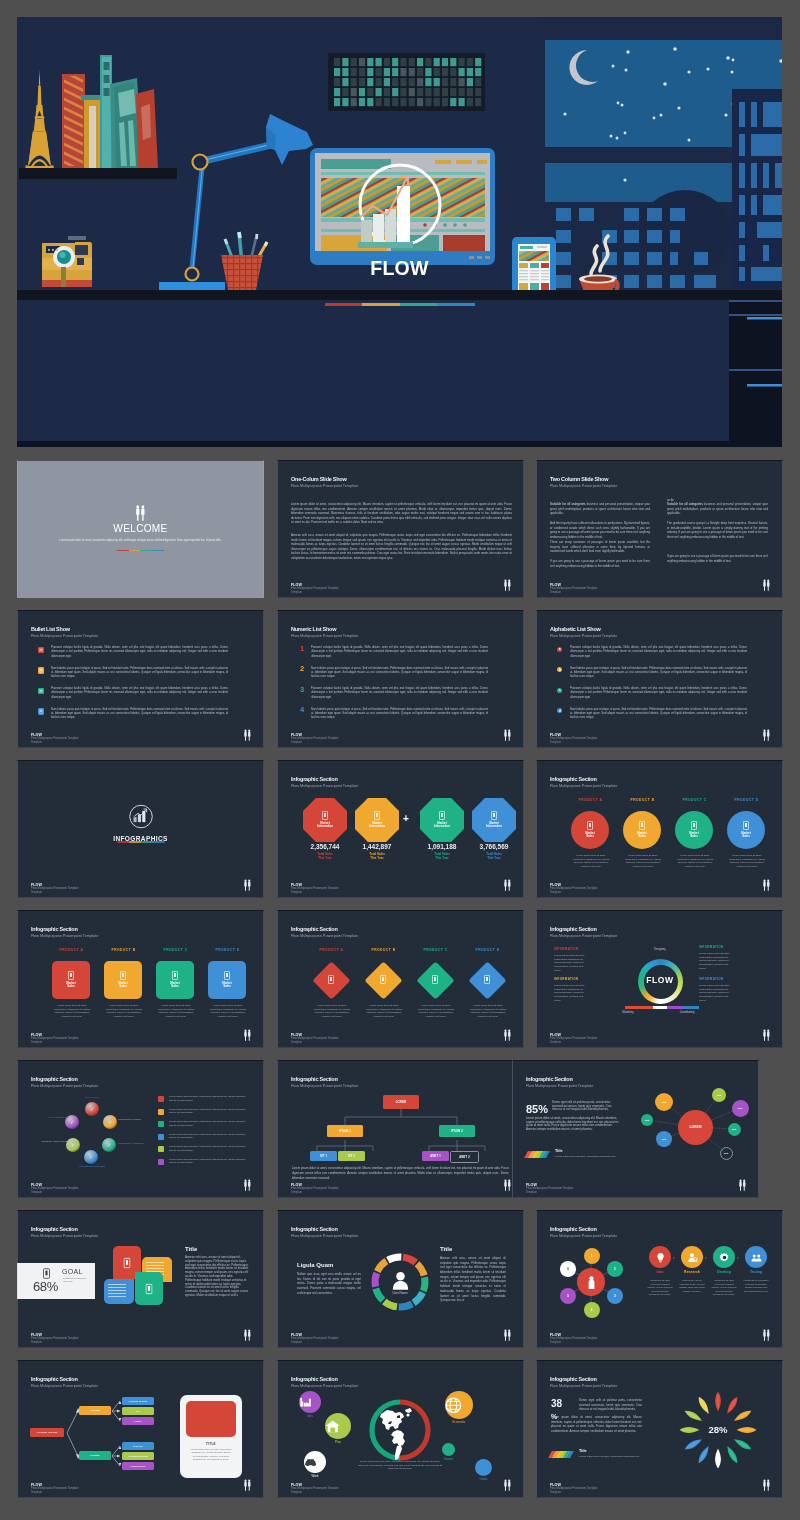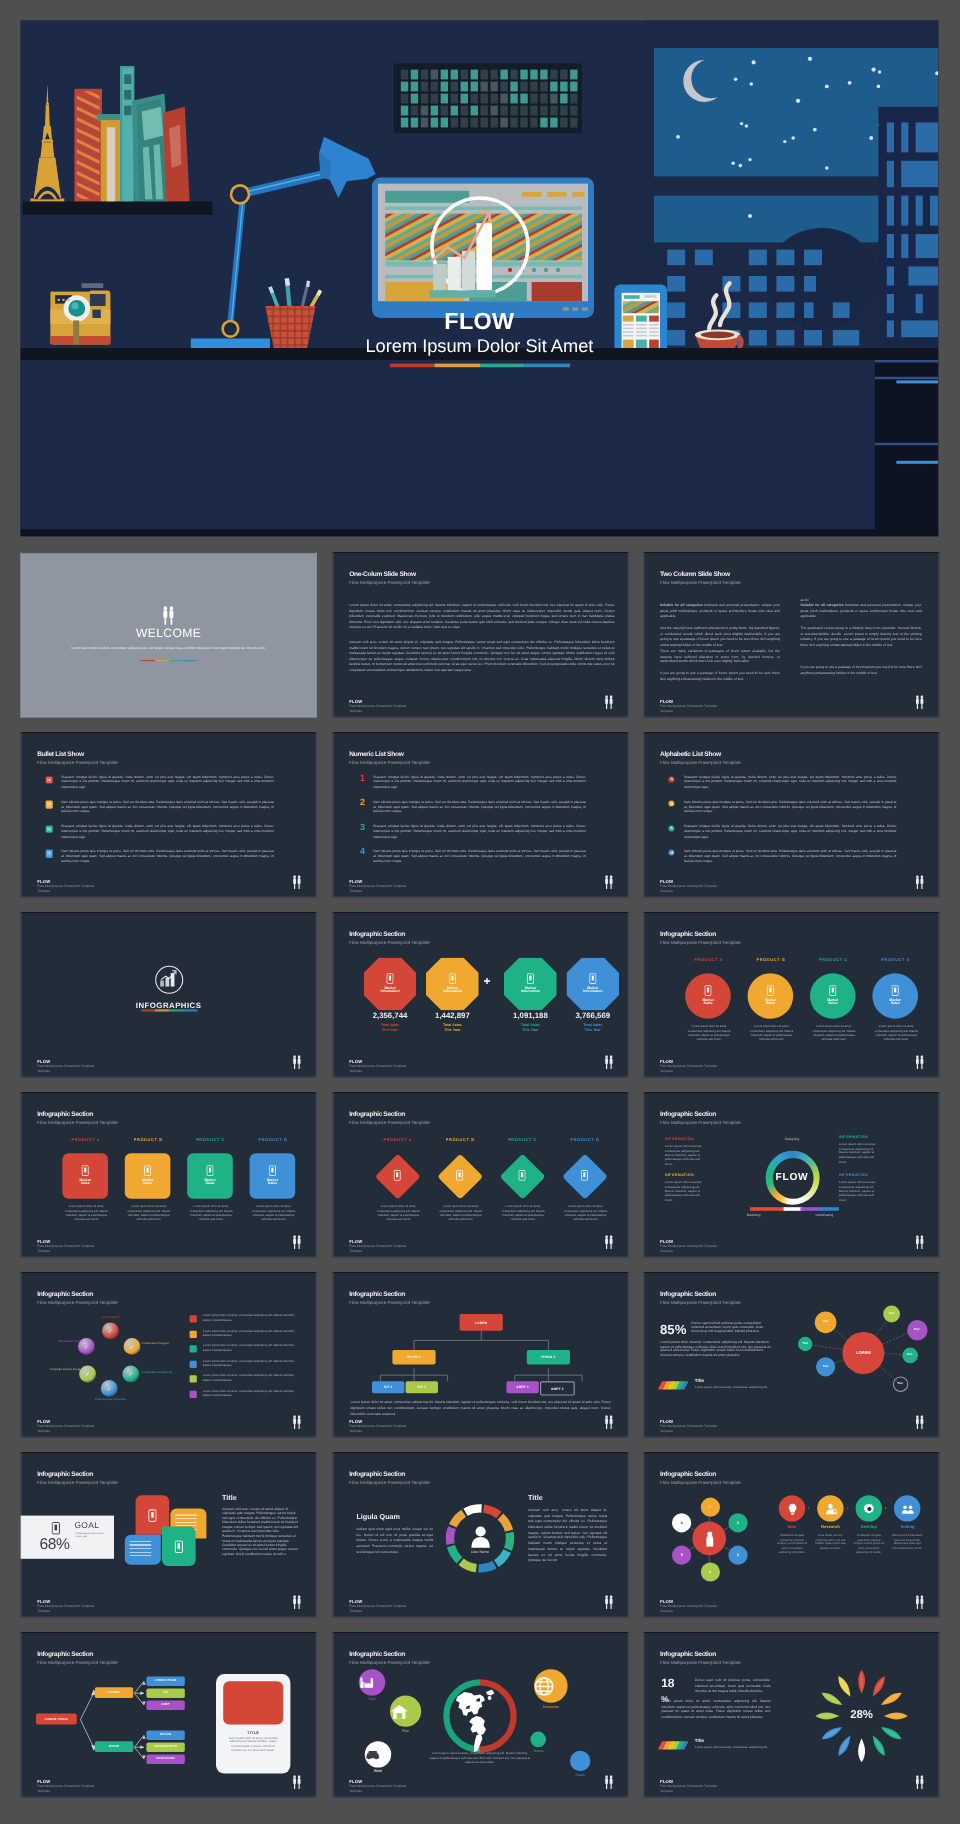--- a/index.html
+++ b/index.html
@@ -575,21 +575,20 @@
     <rect x="712" y="283" width="53" height="2" fill="#2f5388"></rect>
     <rect x="712" y="297" width="53" height="2" fill="#2f5388"></rect>
     <rect x="583" y="82" width="130" height="3" fill="#2d7cc4" opacity="0"></rect>
     <rect x="730" y="300" width="35" height="2.5" fill="#3f8fd8"></rect>
     <rect x="712" y="352" width="53" height="2" fill="#2f5388"></rect>
     <rect x="730" y="367" width="35" height="2.5" fill="#3f8fd8"></rect>
   </g>
   <rect x="0" y="424" width="765" height="6" fill="#0e1322"></rect>
 </svg>
 <div class="hero-title">FLOW</div>
-<div class="hero-sub">Lorem Ipsum Dolor Sit Amet</div>
 <div class="hero-bar">
         <i style="background:#c0392b"></i>
         <i style="background:#d8a13c"></i>
         <i style="background:#2aa98b"></i>
         <i style="background:#2e86c1"></i>
       </div>
 </div>
 <div class="slide welcome" style="left:17px;top:460px;">
       <div class="w-ico"><svg width="13" height="17" viewBox="0 0 18 25">
           <g transform="translate(0,0)">
@@ -1191,21 +1190,21 @@
         <g transform="translate(0,0)">
           <ellipse cx="5" cy="3" rx="2.1" ry="2.6" fill="#e8ecf2"></ellipse>
           <path d="M2.6 7.2 C2.6 5.9 3.5 5.2 5 5.2 C6.5 5.2 7.4 5.9 7.4 7.2 L7.4 14.5 L6 14.5 L6 23 L4 23 L4 14.5 L2.6 14.5 Z" fill="#e8ecf2"></path>
         </g>
         <g transform="translate(7.5,0)">
           <ellipse cx="5" cy="3" rx="2.1" ry="2.6" fill="#e8ecf2"></ellipse>
           <path d="M2.6 7.2 C2.6 5.9 3.5 5.2 5 5.2 C6.5 5.2 7.4 5.9 7.4 7.2 L7.4 14.5 L6 14.5 L6 23 L4 23 L4 14.5 L2.6 14.5 Z" fill="#e8ecf2"></path>
         </g>
       </svg>
     </div>
-<div class="slide " style="left:536px;top:1060px;">
+<div class="slide " style="left:512px;top:1060px;">
       <div class="s-title">Infographic Section</div>
       <div class="s-sub">Flow Multipurpose Powerpoint Template</div>
       <div class="big-pct" style="left:14px;top:44px">85%</div>
       <div class="body-txt" style="left:40px;top:41px;width:67px;line-height:3.5px;text-align:left">Donec eget velit sit pulvinar porta, consectetur euismod accumsan, lorem quis venenatis. Cras rhoncus at nisl magna habit, blandit pharetra.</div>
       <div class="body-txt" style="left:14px;top:57px;width:93px;line-height:3.6px;text-align:left">Lorem ipsum dolor sit amet, consectetur adipiscing elit. Mauris interdum, sapien ut pellentesque vehicula, dolor lorem tincidunt est, nec placerat mi quam id amet nulla. Fusce dignissim ornare tellus non condimentum. Aenean semper vestibulum mauris sit amet pharetra.</div>
       <div class="rbar" style="left:14px;top:91px"></div>
       <div class="bt" style="left:43px;top:90px">Title</div>
       <div class="bx" style="left:43px;top:95px;width:95px">Lorem ipsum dolor sit amet, consectetur adipiscing elit.</div>
       <svg class="ov" viewBox="0 0 247 138">
         <line x1="183" y1="67" x2="152" y2="42" stroke="#59616e" stroke-width="0.7" stroke-dasharray="1.6 1.4"></line>
@@ -1596,21 +1595,21 @@
         </g>
         <g transform="translate(7.5,0)">
           <ellipse cx="5" cy="3" rx="2.1" ry="2.6" fill="#e8ecf2"></ellipse>
           <path d="M2.6 7.2 C2.6 5.9 3.5 5.2 5 5.2 C6.5 5.2 7.4 5.9 7.4 7.2 L7.4 14.5 L6 14.5 L6 23 L4 23 L4 14.5 L2.6 14.5 Z" fill="#e8ecf2"></path>
         </g>
       </svg>
     </div>
 <div class="slide " style="left:536px;top:1360px;">
       <div class="s-title">Infographic Section</div>
       <div class="s-sub">Flow Multipurpose Powerpoint Template</div>
-      <div class="big-n" style="left:15px;top:39px">18</div>
+      <div class="big-n" style="left:15px;top:39px">38</div>
       <div class="big-u" style="left:15px;top:53px">%</div>
       <div class="body-txt" style="left:43px;top:38px;width:63px;line-height:1.6">Donec eget velit sit pulvinar porta, consectetur euismod accumsan, lorem quis venenatis. Cras rhoncus at nisl magna habit, blandit pharetra.</div>
       <div class="body-txt" style="left:15px;top:55px;width:91px;line-height:1.6">Lorem ipsum dolor sit amet, consectetur adipiscing elit. Mauris interdum, sapien ut pellentesque vehicula, dolor lorem tincidunt est, nec placerat mi quam ut amet nulla. Fusce dignissim ornare tellus non condimentum. Aenean semper vestibulum mauris sit amet pharetra.</div>
       <div class="rbar" style="left:14px;top:91px"></div>
       <div class="bt" style="left:43px;top:90px">Title</div>
       <div class="bx" style="left:43px;top:95px;width:95px">Lorem ipsum dolor sit amet, consectetur adipiscing elit.</div>
       <div class="arw" style="left:178px;top:31px;transform-origin:4px 39px;transform:rotate(0deg);color:#d44637">
         <svg viewBox="0 0 10 26">
           <path d="M5 0.5 C7.4 4 8.6 8 8.6 12 C8.6 16 7.4 20 5 25.5 C2.6 20 1.4 16 1.4 12 C1.4 8 2.6 4 5 0.5 z" fill="currentColor"></path>
           <path d="M5 2.5 C6.2 5.5 6.8 8.5 6.8 12 C6.8 15.5 6.2 19 5 23 C3.8 19 3.2 15.5 3.2 12 C3.2 8.5 3.8 5.5 5 2.5 z" fill="#ffffff22"></path>

